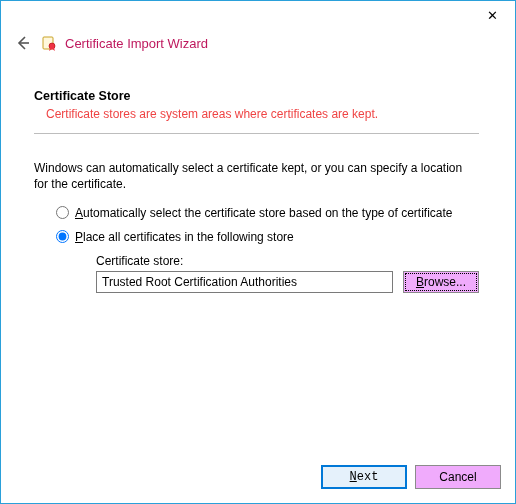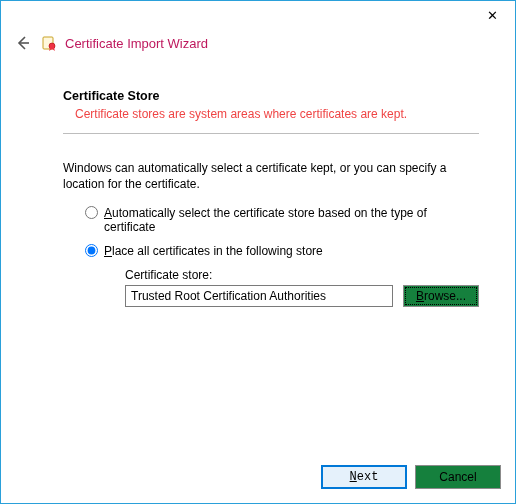--- a/index.html
+++ b/index.html
@@ -66,21 +66,21 @@
     display: inline-block;
   }
   .wizard-title {
     font-size: 13px;
     color: #be185d;
   }
 
   
   .content {
     flex: 1;
-    padding: 36px 36px 0 62px;
+    padding: 36px 36px 0 33px;
   }
 
   .section-heading {
     font-weight: 600;
     font-size: 12.5px;
     margin-bottom: 4px;
   }
   .section-desc {
     font-size: 12px;
     color: #ef4444;
@@ -148,21 +148,21 @@
   }
   .store-input[readonly] {
     background: #fff;
   }
 
   .btn {
     min-width: 76px;
     height: 22px;
     box-sizing: border-box;
     border: 1px solid #8b8b8b;
-    background: #15803d;
+    background: #f0abfc;
     font-family: inherit;
     font-size: 12px;
     padding: 0 10px;
     cursor: pointer;
     text-align: center;
   }
   .btn.browse-focus {
     outline: 1px dotted #000;
     outline-offset: -3px;
   }

